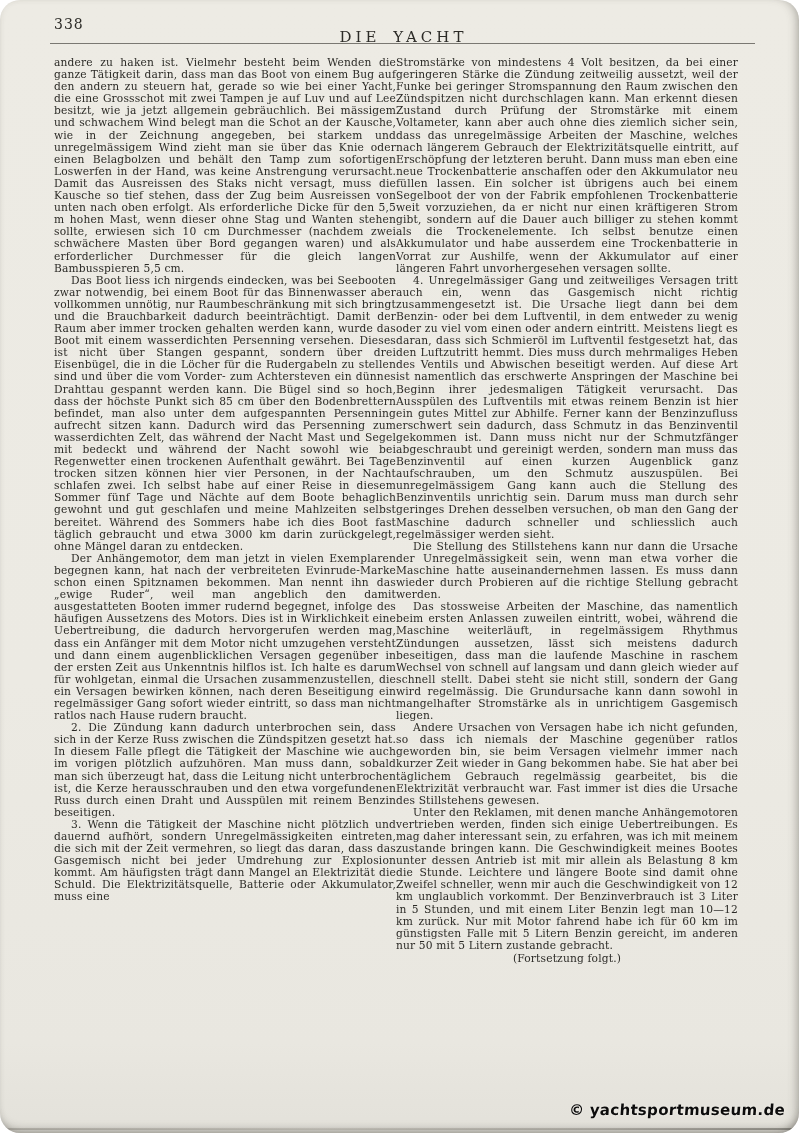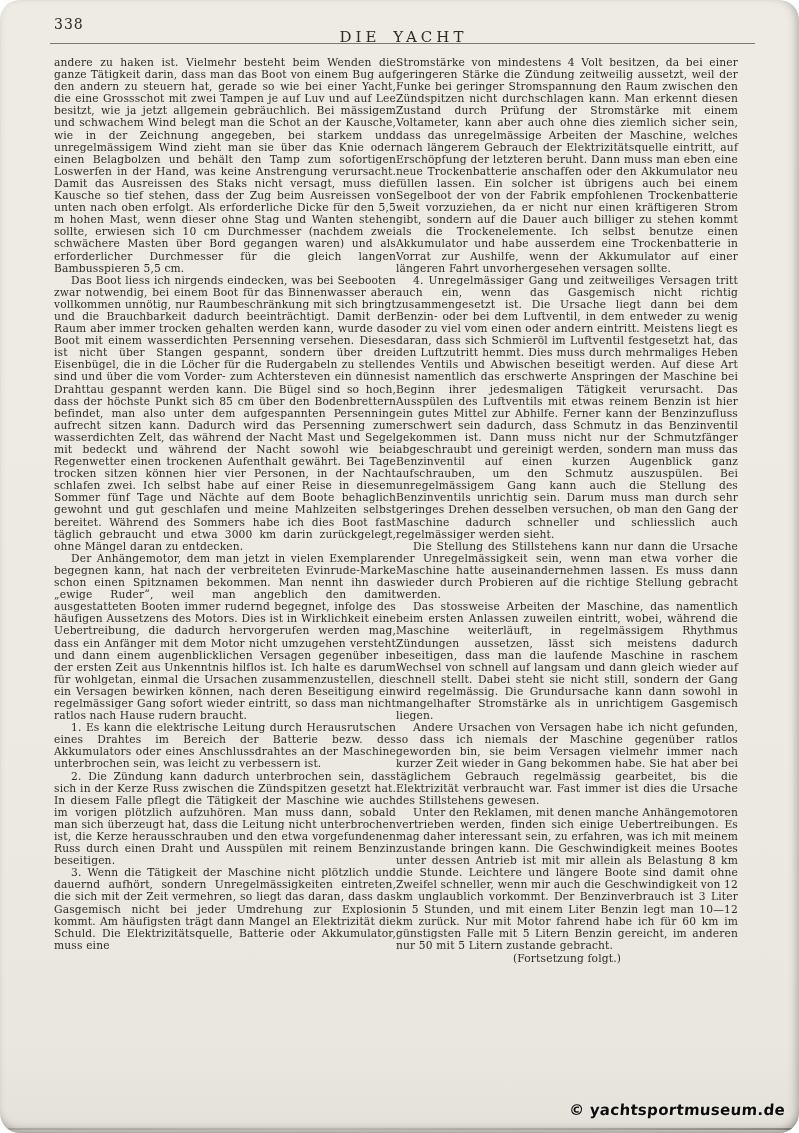--- a/index.html
+++ b/index.html
@@ -98,21 +98,20 @@
     <span class="page-number">338</span>
     <span class="page-title">DIE YACHT</span>
   </div>
   <div class="header-rule"></div>
 
   <div class="content">
     <div class="column">
         <p class="para">andere zu haken ist. Vielmehr besteht beim Wenden die ganze Tätigkeit darin, dass man das Boot von einem Bug auf den andern zu steuern hat, gerade so wie bei einer Yacht, die eine Grossschot mit zwei Tampen je auf Luv und auf Lee besitzt, wie ja jetzt allgemein gebräuchlich. Bei mässigem und schwachem Wind belegt man die Schot an der Kausche, wie in der Zeichnung angegeben, bei starkem und unregelmässigem Wind zieht man sie über das Knie oder einen Belagbolzen und behält den Tamp zum sofortigen Loswerfen in der Hand, was keine Anstrengung verursacht. Damit das Ausreissen des Staks nicht versagt, muss die Kausche so tief stehen, dass der Zug beim Ausreissen von unten nach oben erfolgt. Als erforderliche Dicke für den 5,5 m hohen Mast, wenn dieser ohne Stag und Wanten stehen sollte, erwiesen sich 10 cm Durchmesser (nachdem zwei schwächere Masten über Bord gegangen waren) und als erforderlicher Durchmesser für die gleich langen Bambusspieren 5,5 cm.</p>
         <p class="para indent">Das Boot liess ich nirgends eindecken, was bei Seebooten zwar notwendig, bei einem Boot für das Binnenwasser aber vollkommen unnötig, nur Raumbeschränkung mit sich bringt und die Brauchbarkeit dadurch beeinträchtigt. Damit der Raum aber immer trocken gehalten werden kann, wurde das Boot mit einem wasserdichten Persenning versehen. Dieses ist nicht über Stangen gespannt, sondern über drei Eisenbügel, die in die Löcher für die Rudergabeln zu stellen sind und über die vom Vorder- zum Achtersteven ein dünnes Drahttau gespannt werden kann. Die Bügel sind so hoch, dass der höchste Punkt sich 85 cm über den Bodenbrettern befindet, man also unter dem aufgespannten Persenning aufrecht sitzen kann. Dadurch wird das Persenning zum wasserdichten Zelt, das während der Nacht Mast und Segel mit bedeckt und während der Nacht sowohl wie bei Regenwetter einen trockenen Aufenthalt gewährt. Bei Tage trocken sitzen können hier vier Personen, in der Nacht schlafen zwei. Ich selbst habe auf einer Reise in diesem Sommer fünf Tage und Nächte auf dem Boote behaglich gewohnt und gut geschlafen und meine Mahlzeiten selbst bereitet. Während des Sommers habe ich dies Boot fast täglich gebraucht und etwa 3000 km darin zurückgelegt, ohne Mängel daran zu entdecken.</p>
         <p class="para indent">Der Anhängemotor, dem man jetzt in vielen Exemplaren begegnen kann, hat nach der verbreiteten Evinrude-Marke schon einen Spitznamen bekommen. Man nennt ihn das „ewige Ruder“, weil man angeblich den damit ausgestatteten Booten immer rudernd begegnet, infolge des häufigen Aussetzens des Motors. Dies ist in Wirklichkeit eine Uebertreibung, die dadurch hervorgerufen werden mag, dass ein Anfänger mit dem Motor nicht umzugehen versteht und dann einem augenblicklichen Versagen gegenüber in der ersten Zeit aus Unkenntnis hilflos ist. Ich halte es darum für wohlgetan, einmal die Ursachen zusammenzustellen, die ein Versagen bewirken können, nach deren Beseitigung ein regelmässiger Gang sofort wieder eintritt, so dass man nicht ratlos nach Hause rudern braucht.</p>
-        <p class="para indent">1. Es kann die elektrische Leitung durch Herausrutschen eines Drahtes im Bereich der Batterie bezw. des Akkumulators oder eines Anschlussdrahtes an der Maschine unterbrochen sein, was leicht zu verbessern ist.</p>
         <p class="para indent">2. Die Zündung kann dadurch unterbrochen sein, dass sich in der Kerze Russ zwischen die Zündspitzen gesetzt hat. In diesem Falle pflegt die Tätigkeit der Maschine wie auch im vorigen plötzlich aufzuhören. Man muss dann, sobald man sich überzeugt hat, dass die Leitung nicht unterbrochen ist, die Kerze herausschrauben und den etwa vorgefundenen Russ durch einen Draht und Ausspülen mit reinem Benzin beseitigen.</p>
         <p class="para indent">3. Wenn die Tätigkeit der Maschine nicht plötzlich und dauernd aufhört, sondern Unregelmässigkeiten eintreten, die sich mit der Zeit vermehren, so liegt das daran, dass das Gasgemisch nicht bei jeder Umdrehung zur Explosion kommt. Am häufigsten trägt dann Mangel an Elektrizität die Schuld. Die Elektrizitätsquelle, Batterie oder Akkumulator, muss eine</p>
       </div>
     <div class="column">
         <p class="para">Stromstärke von mindestens 4 Volt besitzen, da bei einer geringeren Stärke die Zündung zeitweilig aussetzt, weil der Funke bei geringer Stromspannung den Raum zwischen den Zündspitzen nicht durchschlagen kann. Man erkennt diesen Zustand durch Prüfung der Stromstärke mit einem Voltameter, kann aber auch ohne dies ziemlich sicher sein, dass das unregelmässige Arbeiten der Maschine, welches nach längerem Gebrauch der Elektrizitätsquelle eintritt, auf Erschöpfung der letzteren beruht. Dann muss man eben eine neue Trockenbatterie anschaffen oder den Akkumulator neu füllen lassen. Ein solcher ist übrigens auch bei einem Segelboot der von der Fabrik empfohlenen Trockenbatterie weit vorzuziehen, da er nicht nur einen kräftigeren Strom gibt, sondern auf die Dauer auch billiger zu stehen kommt als die Trockenelemente. Ich selbst benutze einen Akkumulator und habe ausserdem eine Trockenbatterie in Vorrat zur Aushilfe, wenn der Akkumulator auf einer längeren Fahrt unvorhergesehen versagen sollte.</p>
         <p class="para indent">4. Unregelmässiger Gang und zeitweiliges Versagen tritt auch ein, wenn das Gasgemisch nicht richtig zusammengesetzt ist. Die Ursache liegt dann bei dem Benzin- oder bei dem Luftventil, in dem entweder zu wenig oder zu viel vom einen oder andern eintritt. Meistens liegt es daran, dass sich Schmieröl im Luftventil festgesetzt hat, das den Luftzutritt hemmt. Dies muss durch mehrmaliges Heben des Ventils und Abwischen beseitigt werden. Auf diese Art ist namentlich das erschwerte Anspringen der Maschine bei Beginn ihrer jedesmaligen Tätigkeit verursacht. Das Ausspülen des Luftventils mit etwas reinem Benzin ist hier ein gutes Mittel zur Abhilfe. Ferner kann der Benzinzufluss erschwert sein dadurch, dass Schmutz in das Benzinventil gekommen ist. Dann muss nicht nur der Schmutzfänger abgeschraubt und gereinigt werden, sondern man muss das Benzinventil auf einen kurzen Augenblick ganz aufschrauben, um den Schmutz auszuspülen. Bei unregelmässigem Gang kann auch die Stellung des Benzinventils unrichtig sein. Darum muss man durch sehr geringes Drehen desselben versuchen, ob man den Gang der Maschine dadurch schneller und schliesslich auch regelmässiger werden sieht.</p>
         <p class="para indent">Die Stellung des Stillstehens kann nur dann die Ursache der Unregelmässigkeit sein, wenn man etwa vorher die Maschine hatte auseinandernehmen lassen. Es muss dann wieder durch Probieren auf die richtige Stellung gebracht werden.</p>
         <p class="para indent">Das stossweise Arbeiten der Maschine, das namentlich beim ersten Anlassen zuweilen eintritt, wobei, während die Maschine weiterläuft, in regelmässigem Rhythmus Zündungen aussetzen, lässt sich meistens dadurch beseitigen, dass man die laufende Maschine in raschem Wechsel von schnell auf langsam und dann gleich wieder auf schnell stellt. Dabei steht sie nicht still, sondern der Gang wird regelmässig. Die Grundursache kann dann sowohl in mangelhafter Stromstärke als in unrichtigem Gasgemisch liegen.</p>
         <p class="para indent">Andere Ursachen von Versagen habe ich nicht gefunden, so dass ich niemals der Maschine gegenüber ratlos geworden bin, sie beim Versagen vielmehr immer nach kurzer Zeit wieder in Gang bekommen habe. Sie hat aber bei täglichem Gebrauch regelmässig gearbeitet, bis die Elektrizität verbraucht war. Fast immer ist dies die Ursache des Stillstehens gewesen.</p>
         <p class="para indent">Unter den Reklamen, mit denen manche Anhängemotoren vertrieben werden, finden sich einige Uebertreibungen. Es mag daher interessant sein, zu erfahren, was ich mit meinem zustande bringen kann. Die Geschwindigkeit meines Bootes unter dessen Antrieb ist mit mir allein als Belastung 8 km die Stunde. Leichtere und längere Boote sind damit ohne Zweifel schneller, wenn mir auch die Geschwindigkeit von 12 km unglaublich vorkommt. Der Benzinverbrauch ist 3 Liter in 5 Stunden, und mit einem Liter Benzin legt man 10—12 km zurück. Nur mit Motor fahrend habe ich für 60 km im günstigsten Falle mit 5 Litern Benzin gereicht, im anderen nur 50 mit 5 Litern zustande gebracht.</p>

